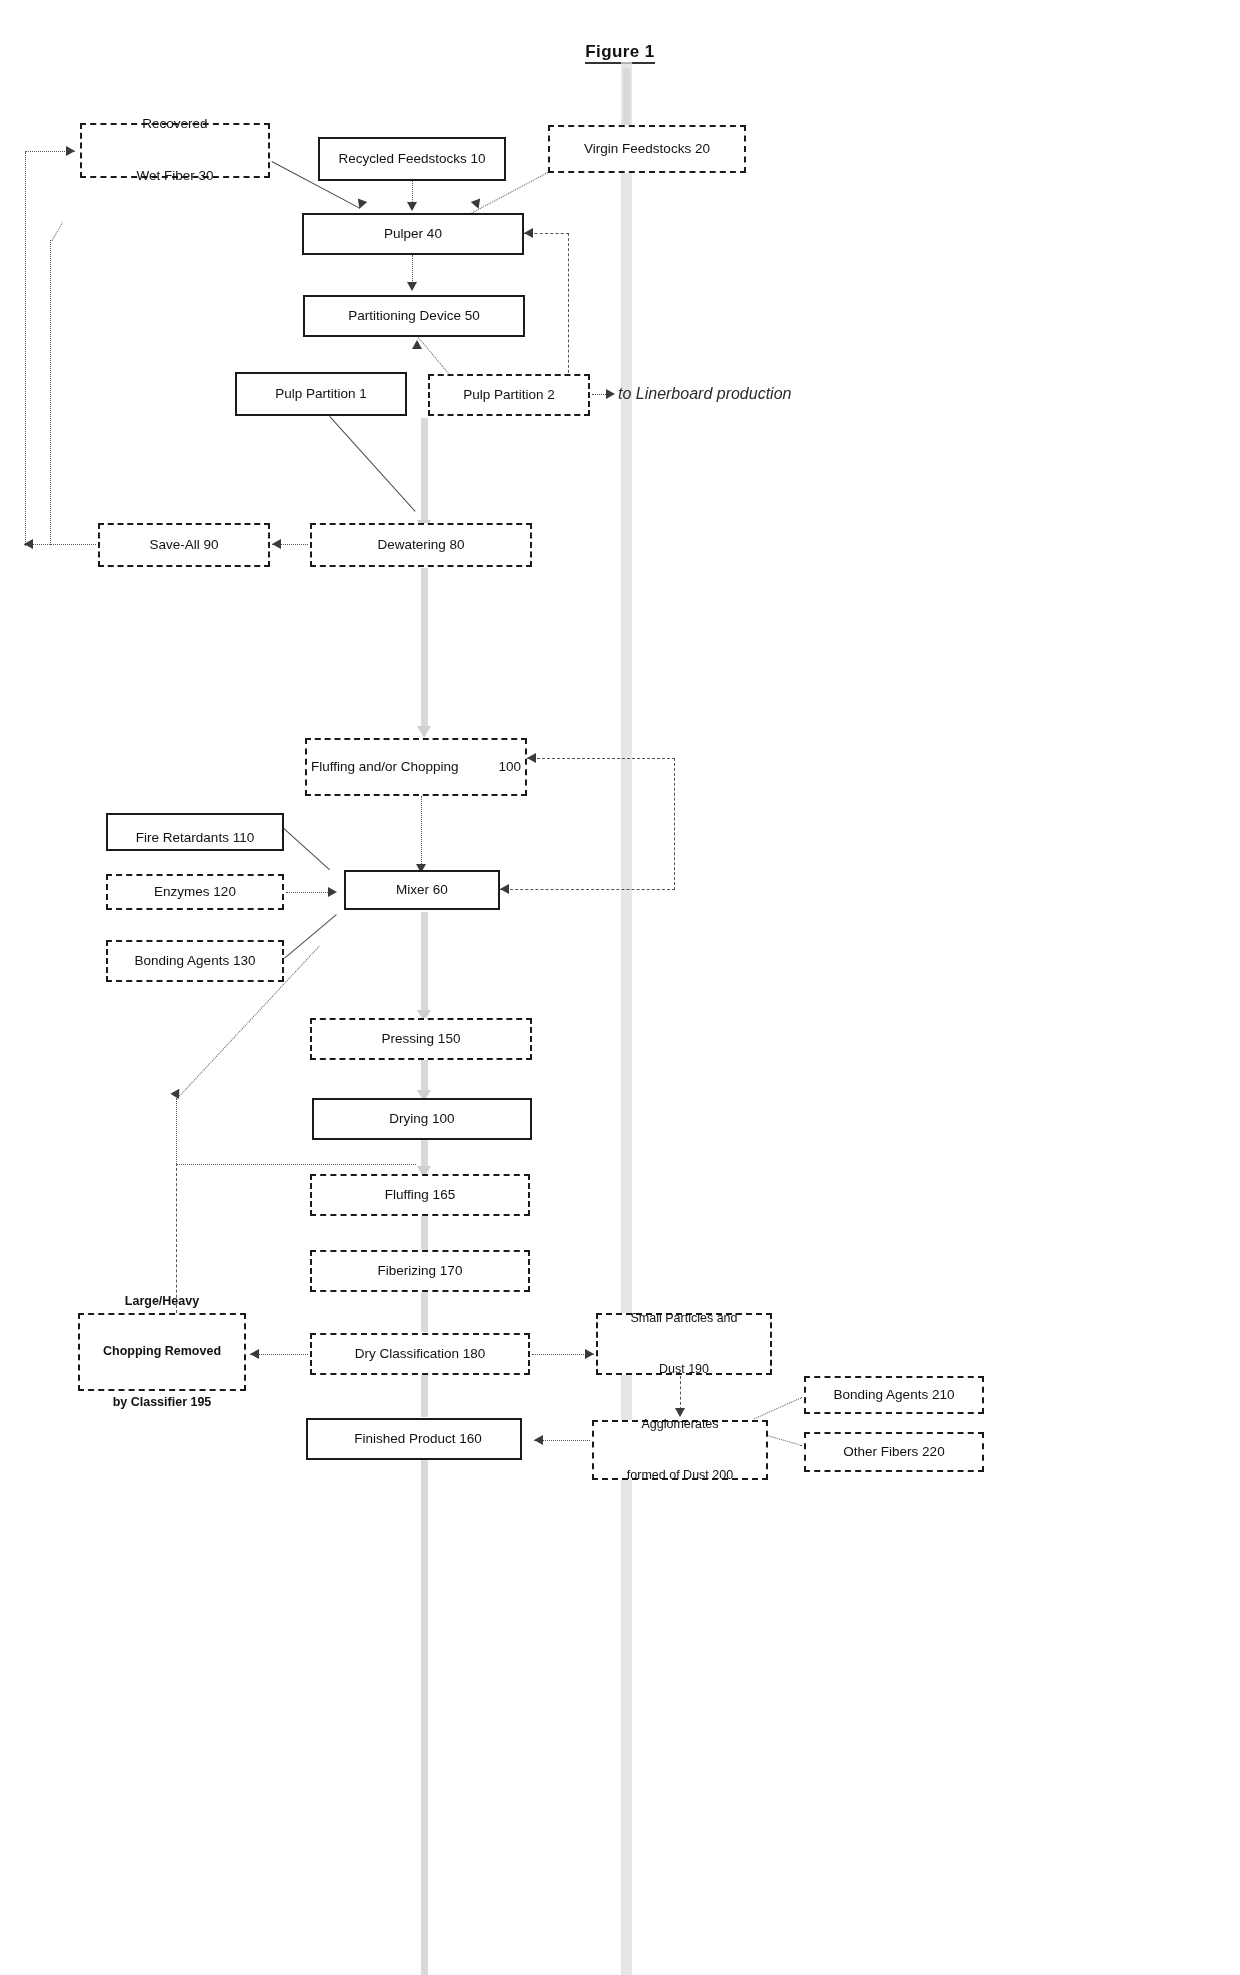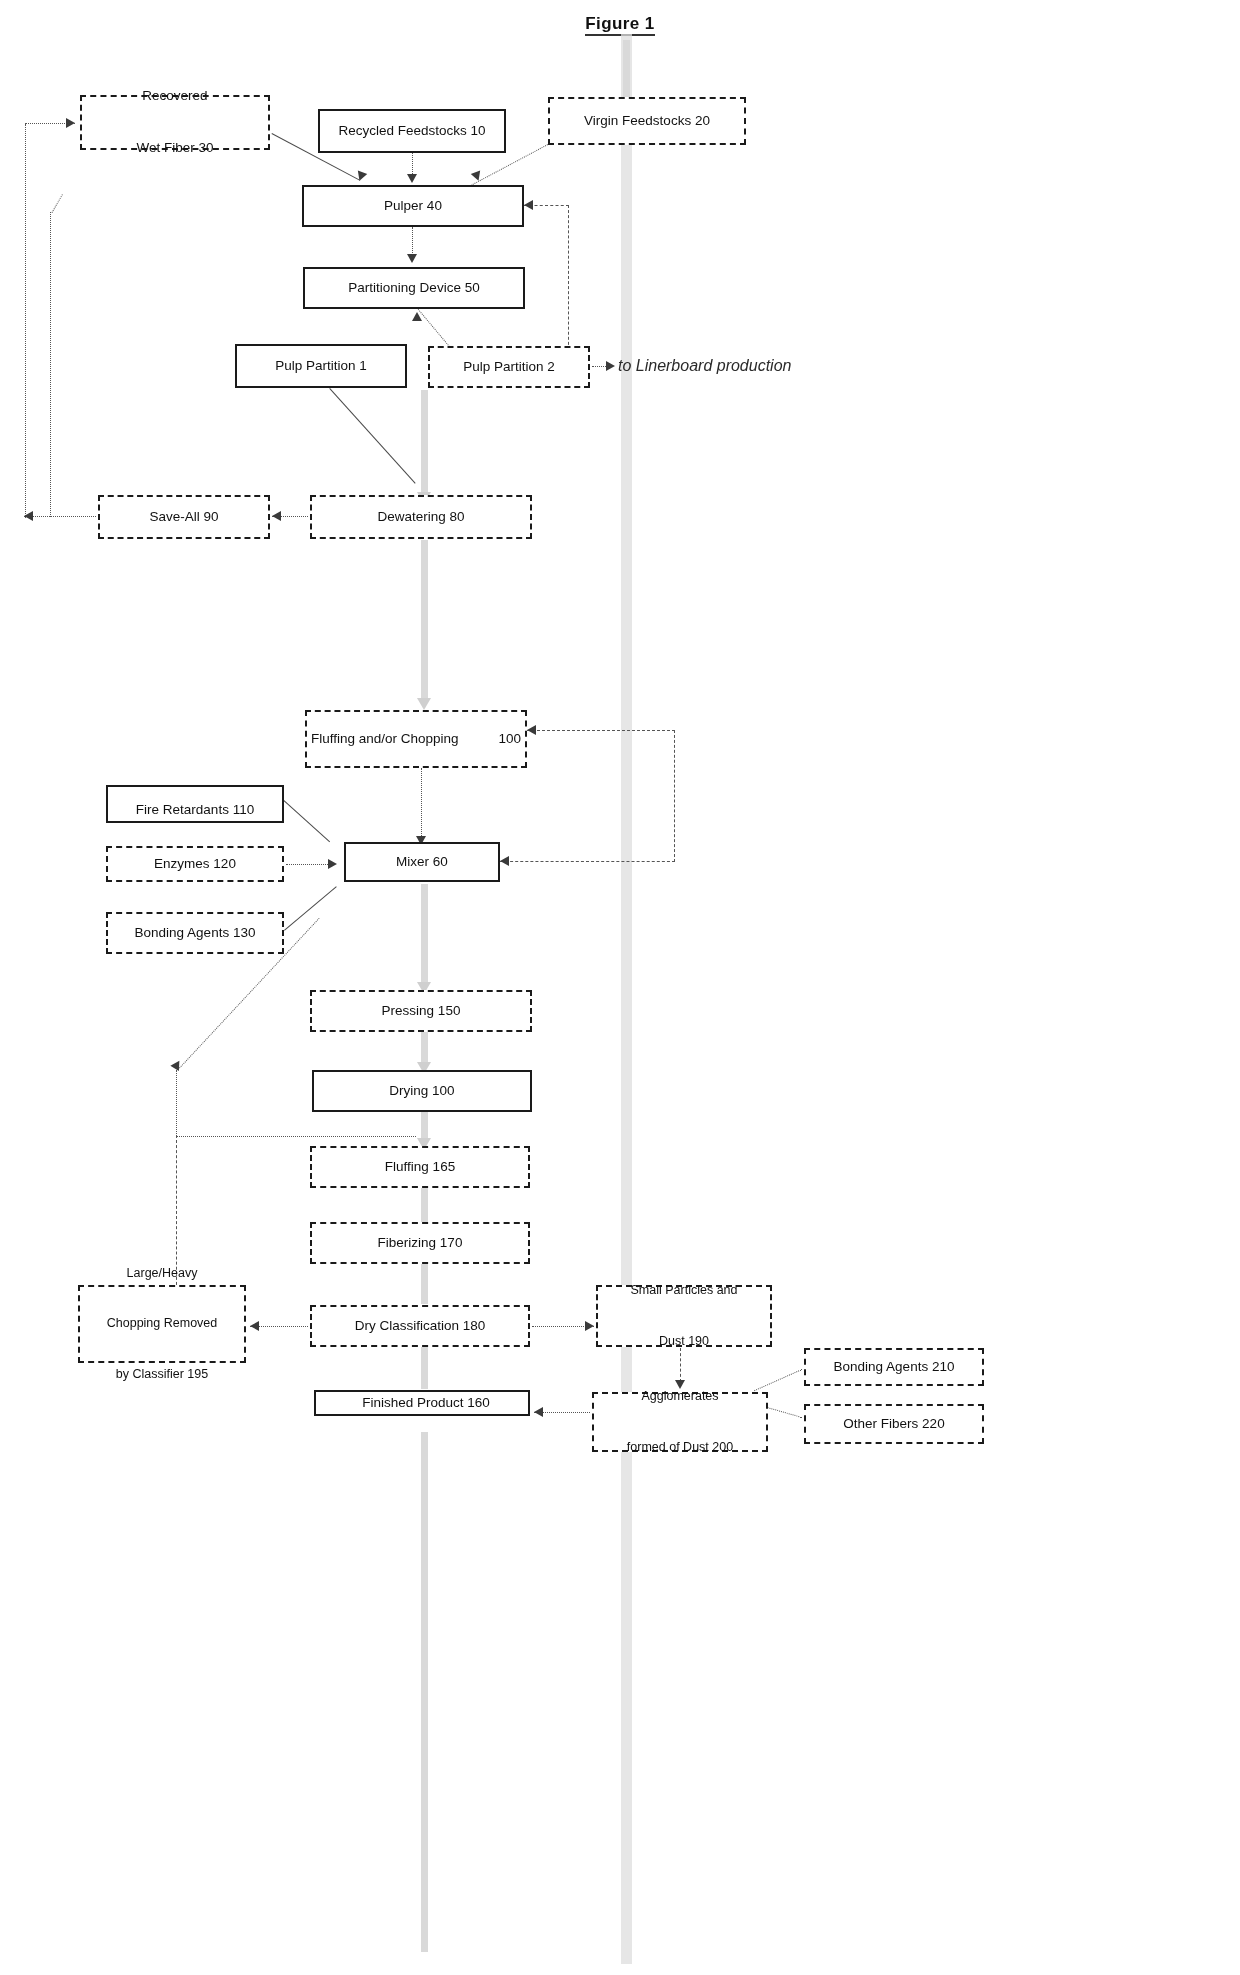--- a/index.html
+++ b/index.html
@@ -3,21 +3,21 @@
 <meta charset="utf-8">
 <style>
   html, body { margin:0; padding:0; background:#ffffff; }
   body {
     width:1240px; height:1975px;
     font-family:"Liberation Sans", sans-serif;
     color:#111;
     position:relative;
     overflow:hidden;
   }
-  #stage { position:absolute; inset:0; }
+  #stage { position:absolute; inset:0;margin-top:28px; }
 
   
   .fig-title{
     position:absolute; left:0; right:0; top:14px;
     text-align:center;
     font-size:17px; font-weight:700;
     letter-spacing:.4px;
   }
   .fig-title span{ border-bottom:2px solid #333; padding-bottom:1px; }
 
@@ -223,21 +223,21 @@
   </div>
 
   <div class="grayv" style="left:421px; top:1188px; height:34px;"></div>
 
   <div class="box dashed" style="left:310px; top:1222px; width:220px; height:42px;">
     <span>Fiberizing 170</span>
   </div>
 
   <div class="grayv" style="left:421px; top:1264px; height:40px;"></div>
 
-  <div class="box dashed" style="left:78px; top:1285px; width:168px; height:78px; flex-direction:column; font-size:12.5px;">
+  <div class="box dashed" style="left:78px; top:1285px; width:168px; height:78px; flex-direction:column; font-size:12.5px;font-weight:bold;">
     <div>Large/Heavy</div>
     <div>Chopping Removed</div>
     <div>by Classifier 195</div>
   </div>
 
   <div class="box dashed" style="left:310px; top:1305px; width:220px; height:42px;">
     <span>Dry Classification 180</span>
   </div>
 
   <div class="box dashed" style="left:596px; top:1285px; width:176px; height:62px; flex-direction:column; font-size:12.5px;">
@@ -246,21 +246,21 @@
   </div>
 
   <div class="dot h" style="left:250px; top:1326px; width:58px;"></div>
   <div class="ah left" style="left:250px; top:1321px;"></div>
 
   <div class="dot h" style="left:532px; top:1326px; width:62px;"></div>
   <div class="ah right" style="left:585px; top:1321px;"></div>
 
   <div class="dash v" style="left:176px; top:1140px; height:150px;"></div>
 
-  <div class="box solid" style="left:314px; top:1390px; width:216px; height:26px;padding-left:12px;">
+  <div class="box solid" style="left:306px; top:1390px; width:216px; height:42px;padding-left:12px;">
     <span>Finished Product 160</span>
   </div>
 
   <div class="grayv" style="left:421px; top:1347px; height:42px;"></div>
 
   <div class="box dashed" style="left:592px; top:1392px; width:176px; height:60px; flex-direction:column; font-size:12.5px;">
     <div>Agglomerates</div>
     <div>formed of Dust 200</div>
   </div>
 

